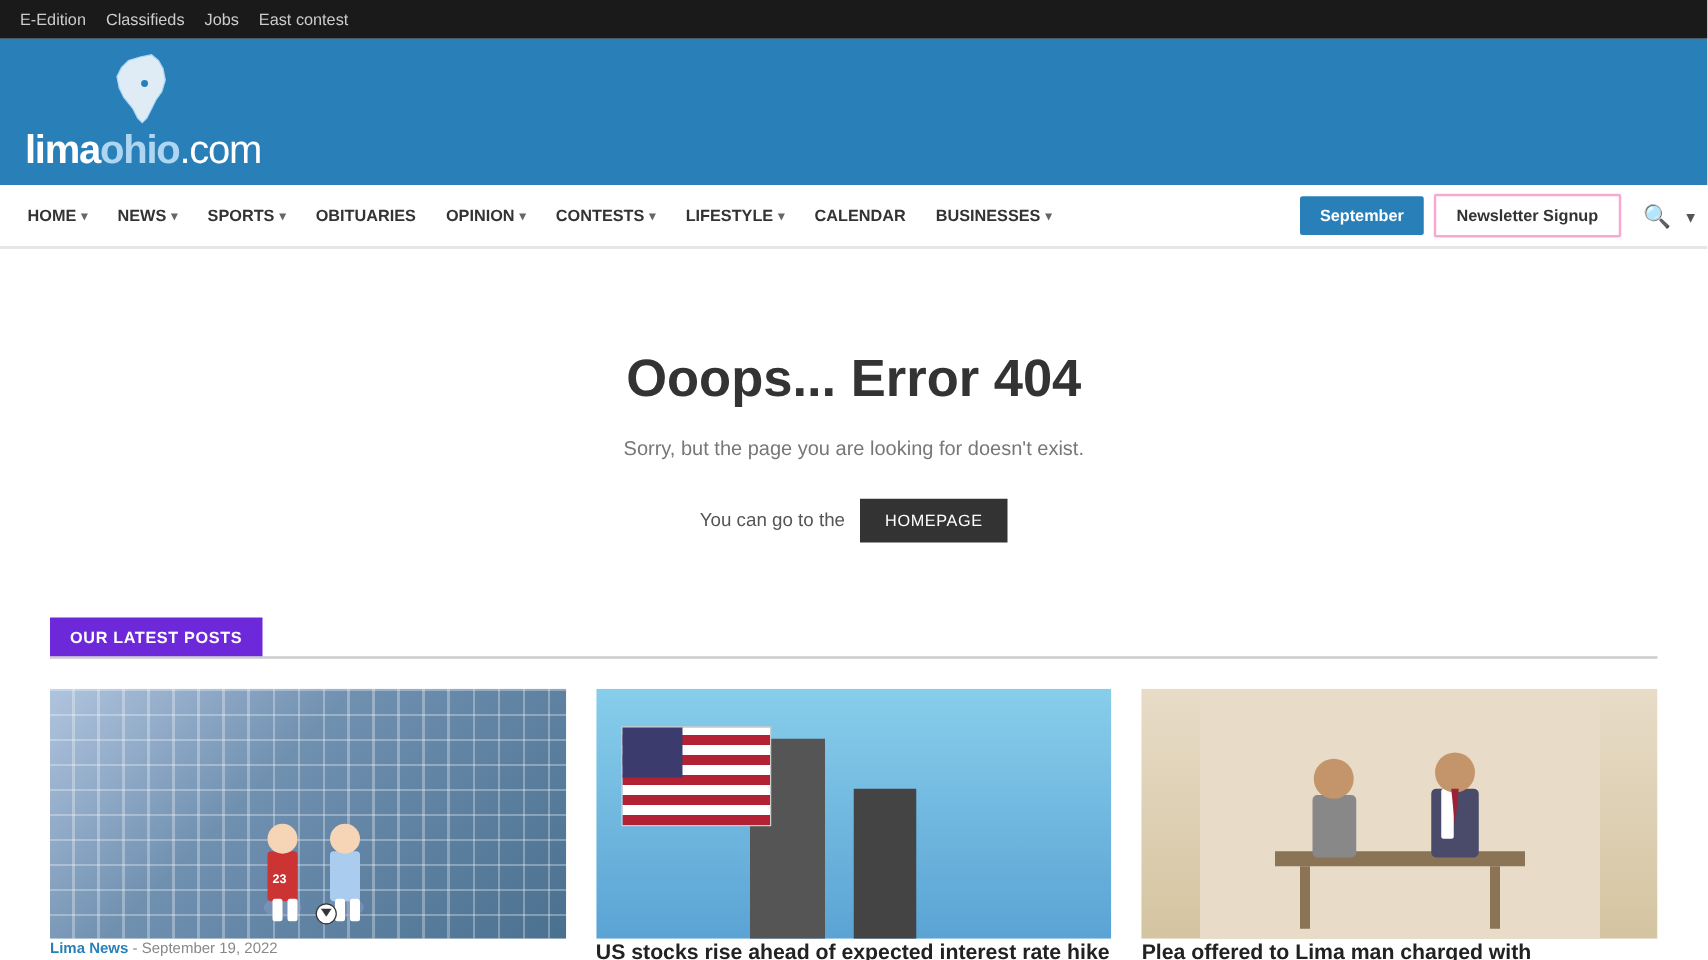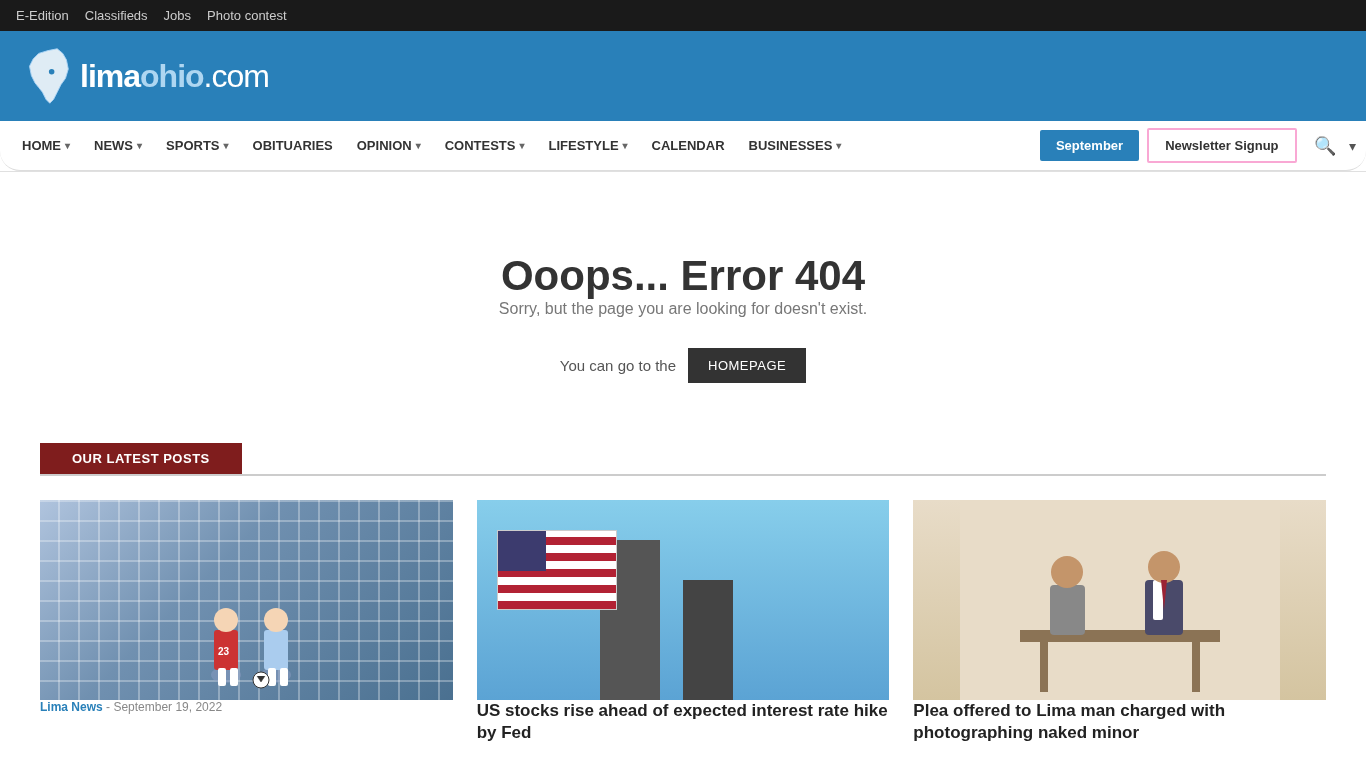--- a/index.html
+++ b/index.html
@@ -24,20 +24,21 @@
       background: #2980b9;
       padding: 10px 20px;
       display: flex;
       align-items: center;
       justify-content: space-between;
       min-height: 90px;
     }
     .logo-area {
       display: flex;
       align-items: center;
+      flex-direction: column;
     }
     .logo-text {
       color: #fff;
       font-size: 32px;
       font-weight: bold;
       letter-spacing: -1px;
     }
     .logo-text .ohio { color: #aed6f1; }
     .logo-text .dot-com { color: #fff; font-weight: normal; }
 
@@ -49,21 +50,20 @@
     }
 
     
     .nav-bar {
       background: #fff;
       border-bottom: 1px solid #ddd;
       display: flex;
       align-items: center;
       padding: 0 10px;
       min-height: 50px;
-      border-radius: 20px;
     }
     .nav-links {
       display: flex;
       align-items: center;
       flex: 1;
       list-style: none;
     }
     .nav-links li {
       position: relative;
     }
@@ -131,21 +131,21 @@
 
     
     .error-section {
       text-align: center;
       padding: 40px 20px;
     }
     .error-title {
       font-size: 42px;
       font-weight: bold;
       color: #333;
-      margin-bottom: 0;
+      margin-bottom: 24px;
     }
     .error-subtitle {
       font-size: 16px;
       color: #777;
       margin-bottom: 30px;
     }
     .homepage-row {
       display: flex;
       align-items: center;
       justify-content: center;
@@ -171,23 +171,23 @@
     .latest-posts {
       padding: 20px;
     }
     .latest-posts-header {
       display: flex;
       align-items: center;
       margin-bottom: 24px;
       border-bottom: 2px solid #ccc;
     }
     .latest-posts-title {
-      background: #7f1d1d;
+      background: #6d28d9;
       color: #fff;
-      padding: 8px 32px;
+      padding: 8px 16px;
       font-size: 13px;
       font-weight: bold;
       text-transform: uppercase;
       letter-spacing: 0.5px;
     }
     .posts-grid {
       display: grid;
       grid-template-columns: 1fr 1fr 1fr;
       gap: 24px;
     }
@@ -315,21 +315,21 @@
       margin: 0;
     }
   </style>
 </head>
 <body>
 
 <div class="top-bar">
   <a href="#">E-Edition</a>
   <a href="#">Classifieds</a>
   <a href="#">Jobs</a>
-  <a href="#">Photo contest</a>
+  <a href="#">East contest</a>
 </div>
 
 <div class="header">
   <div class="logo-area">
 
     <svg class="ohio-shape" viewBox="0 0 55 65" fill="none" xmlns="http://www.w3.org/2000/svg">
       <path d="M28,5 L38,3 L44,8 L48,15 L50,25 L47,35 L42,42 L38,50 L34,58 L30,62 L26,58 L22,50 L18,45 L14,40 L10,32 L8,22 L12,14 L18,8 Z" fill="#fff" fill-opacity="0.85" stroke="#aad4f5" stroke-width="1"></path>
       <circle cx="32" cy="28" r="3" fill="#2980b9"></circle>
     </svg>
     <div>

